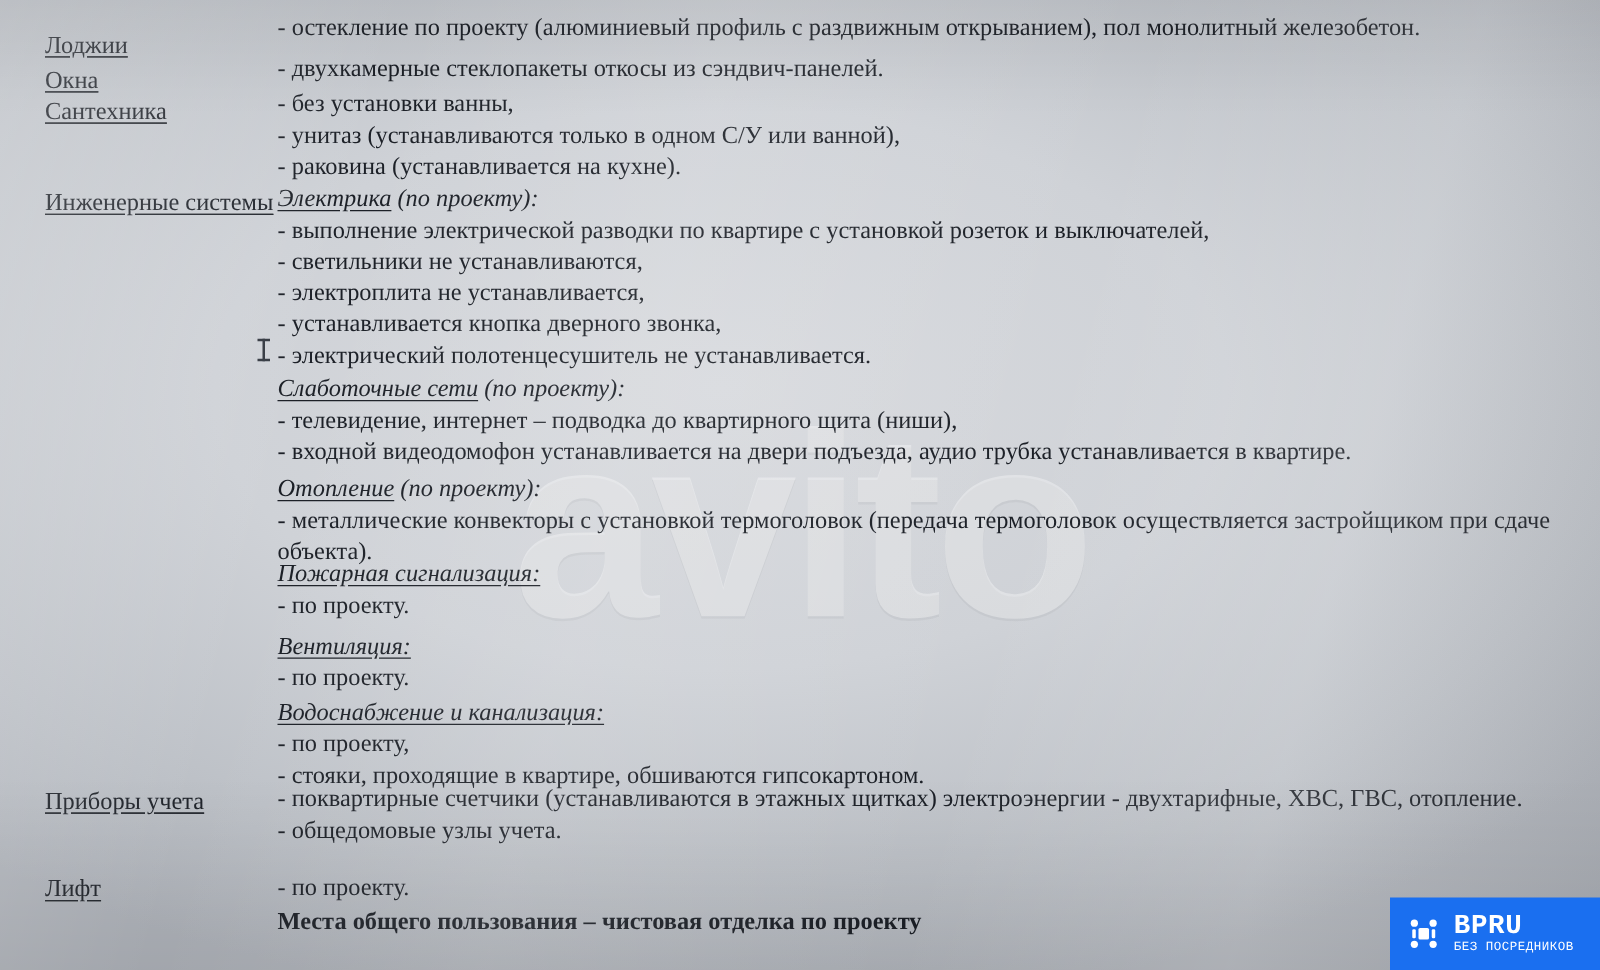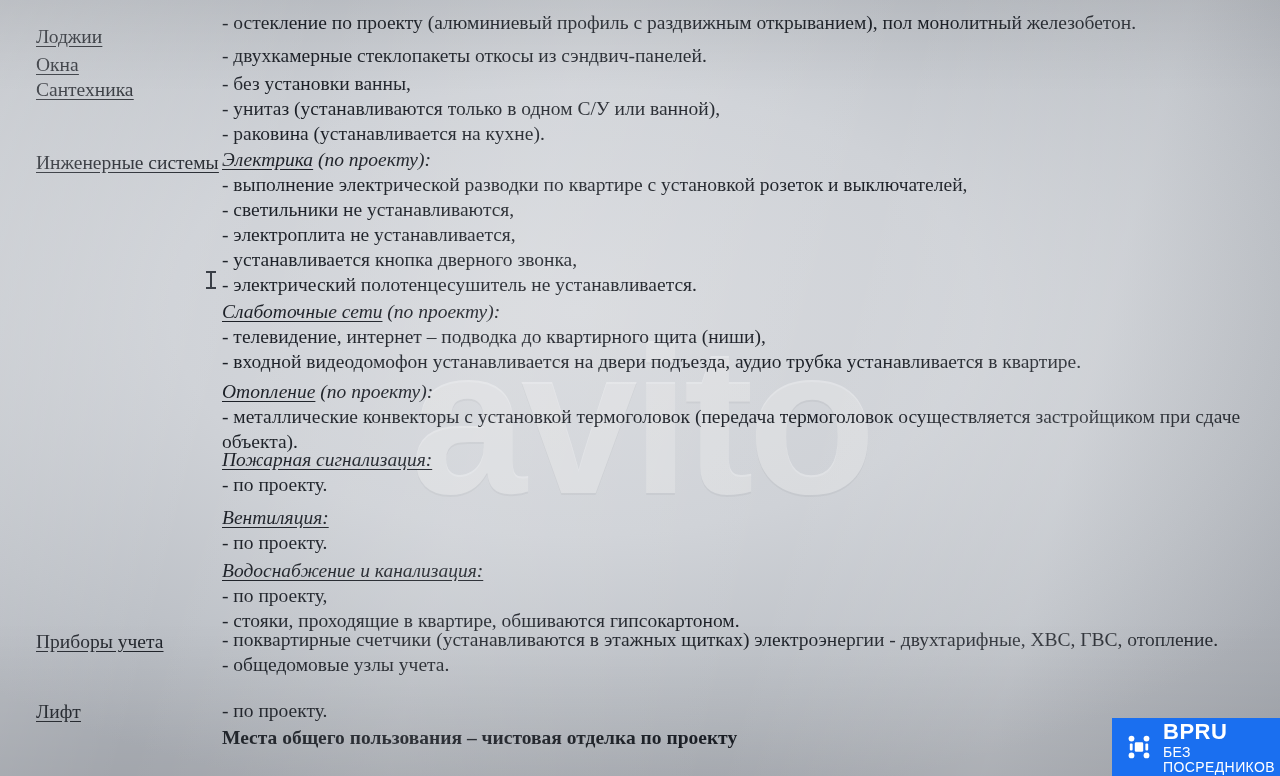--- a/index.html
+++ b/index.html
@@ -127,36 +127,36 @@
     bottom: 0;
     width: 168px;
     height: 58px;
     background: #1a6ff0;
     color: #ffffff;
     z-index: 6;
     display: flex;
     align-items: center;
     padding-left: 12px;
     box-sizing: border-box;
-    font-family: Liberation Sans, sans-serif;
+    font-family: Liberation Mono, monospace;
   }
   .badge-icon {
     width: 30px;
     height: 30px;
     margin-right: 9px;
     flex: 0 0 auto;
   }
   .badge-text { line-height: 1.05; }
   .badge-title {
     font-size: 22px;
     font-weight: 700;
     letter-spacing: 0.5px;
   }
   .badge-sub {
-    font-size: 14px;
+    font-size: 10px;
     letter-spacing: 0.4px;
     margin-top: 2px;
   }
 </style>
 </head>
 <body>
 
 <div id="page">
 
   <div class="watermark">avito</div>

